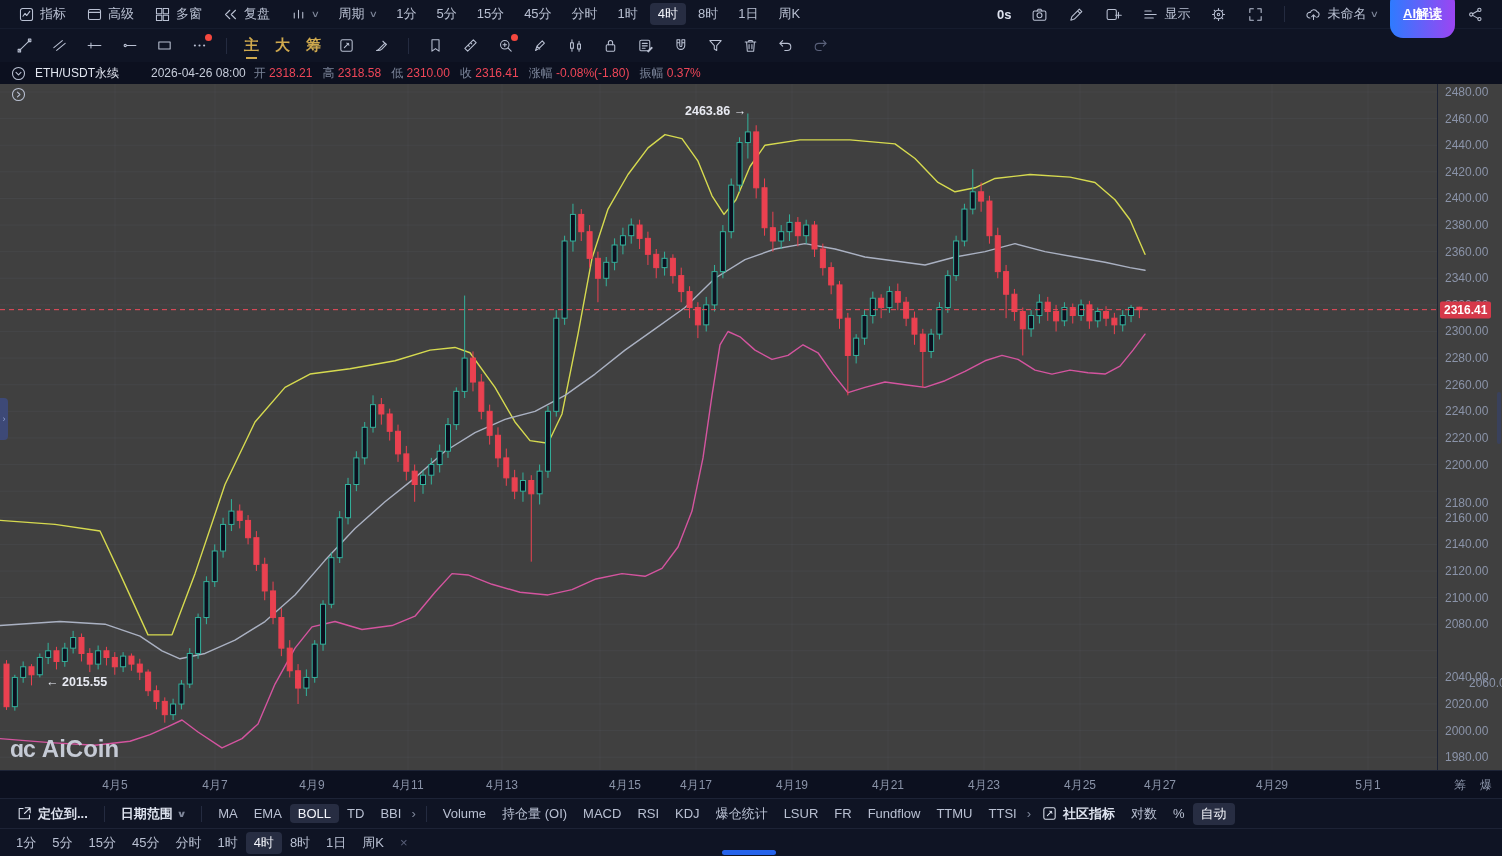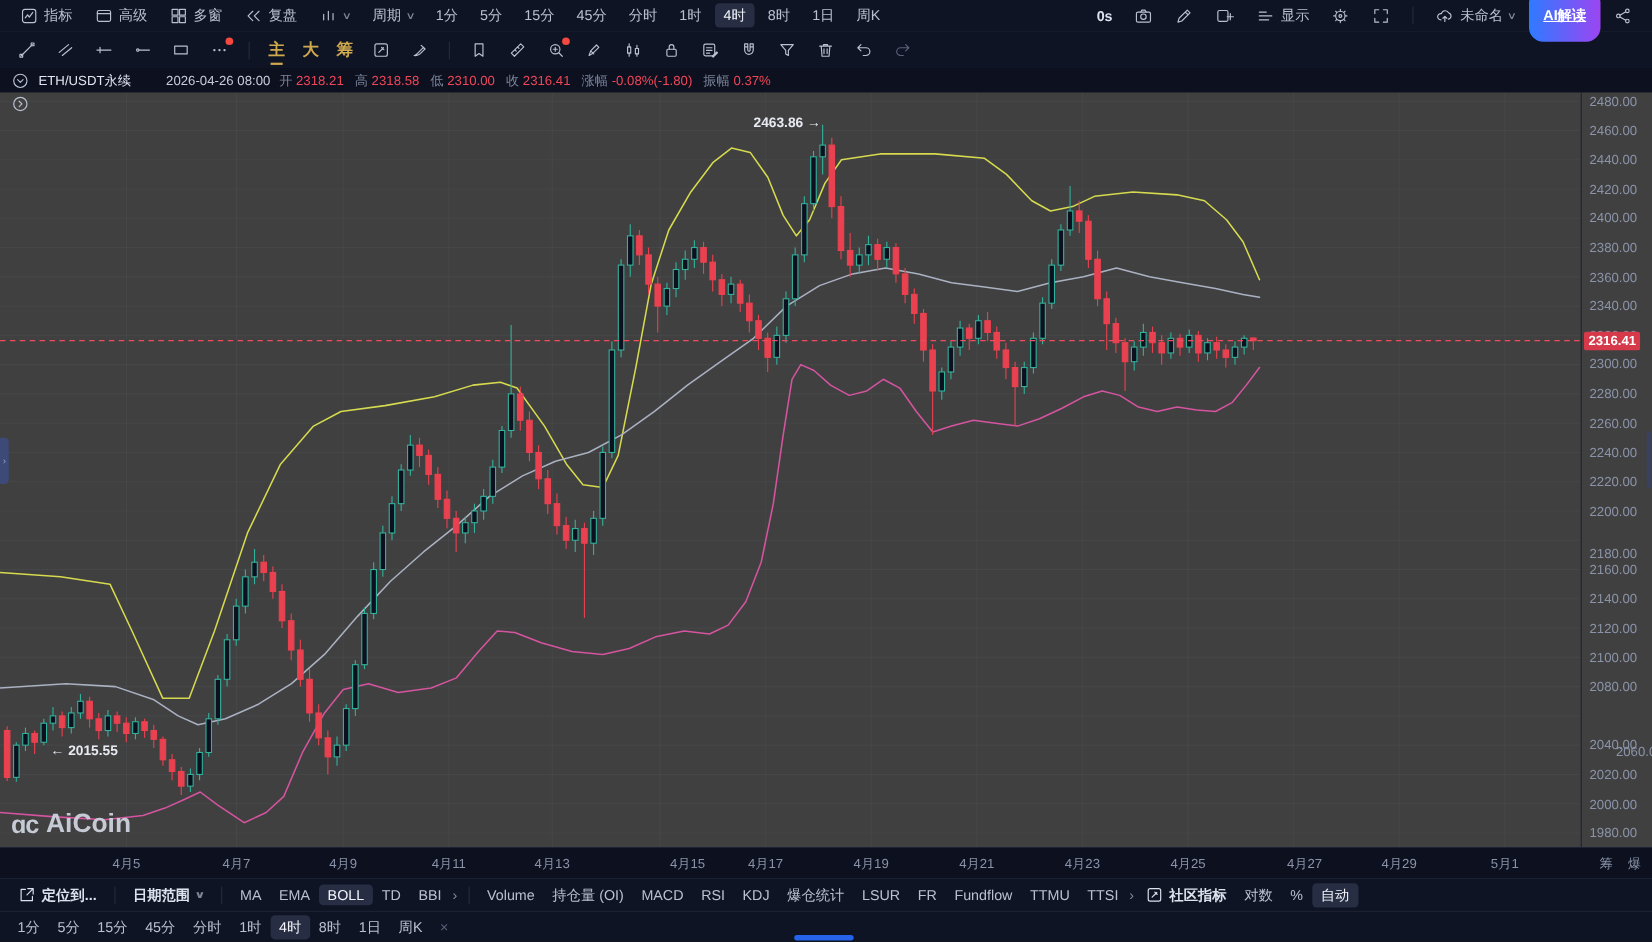--- a/index.html
+++ b/index.html
@@ -785,21 +785,21 @@
     <span class="dtick" style="left: 215px;">4月7</span>
     <span class="dtick" style="left: 312px;">4月9</span>
     <span class="dtick" style="left: 408px;">4月11</span>
     <span class="dtick" style="left: 502px;">4月13</span>
     <span class="dtick" style="left: 600px; margin-left: 25px;">4月15</span>
     <span class="dtick" style="left: 696px;">4月17</span>
     <span class="dtick" style="left: 792px;">4月19</span>
     <span class="dtick" style="left: 888px;">4月21</span>
     <span class="dtick" style="left: 984px;">4月23</span>
     <span class="dtick" style="left: 1080px;">4月25</span>
-    <span class="dtick" style="left: 1186px;">4月27</span>
+    <span class="dtick" style="left: 1160px;">4月27</span>
     <span class="dtick" style="left: 1272px;">4月29</span>
     <span class="dtick" style="left: 1368px;">5月1</span>
   </div>
 
 <div id="indicator-bar" class="bar">
     <span class="tb-item strong">
       <span class="icon-wrap">
         <svg class="ic" viewBox="0 0 24 24">
           <path d="M13 4h7v7M20 4l-8 8M10 5H4.5v14.5H19V14"></path>
         </svg>

